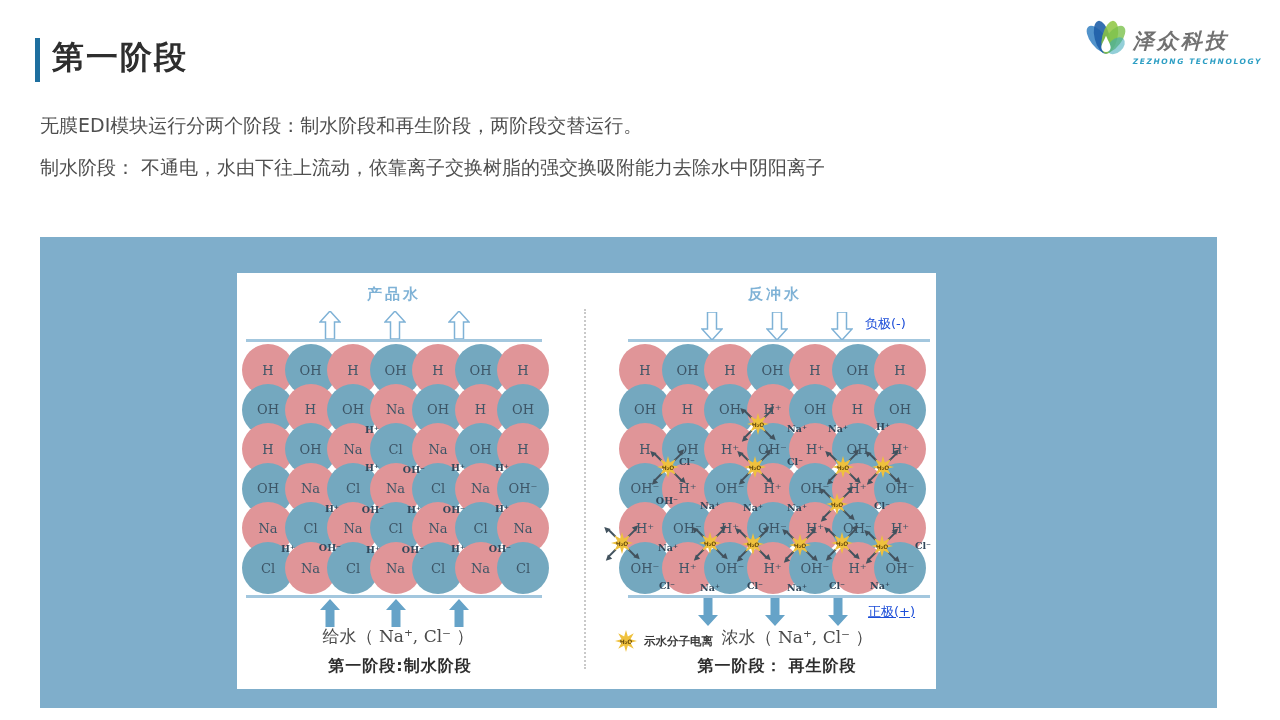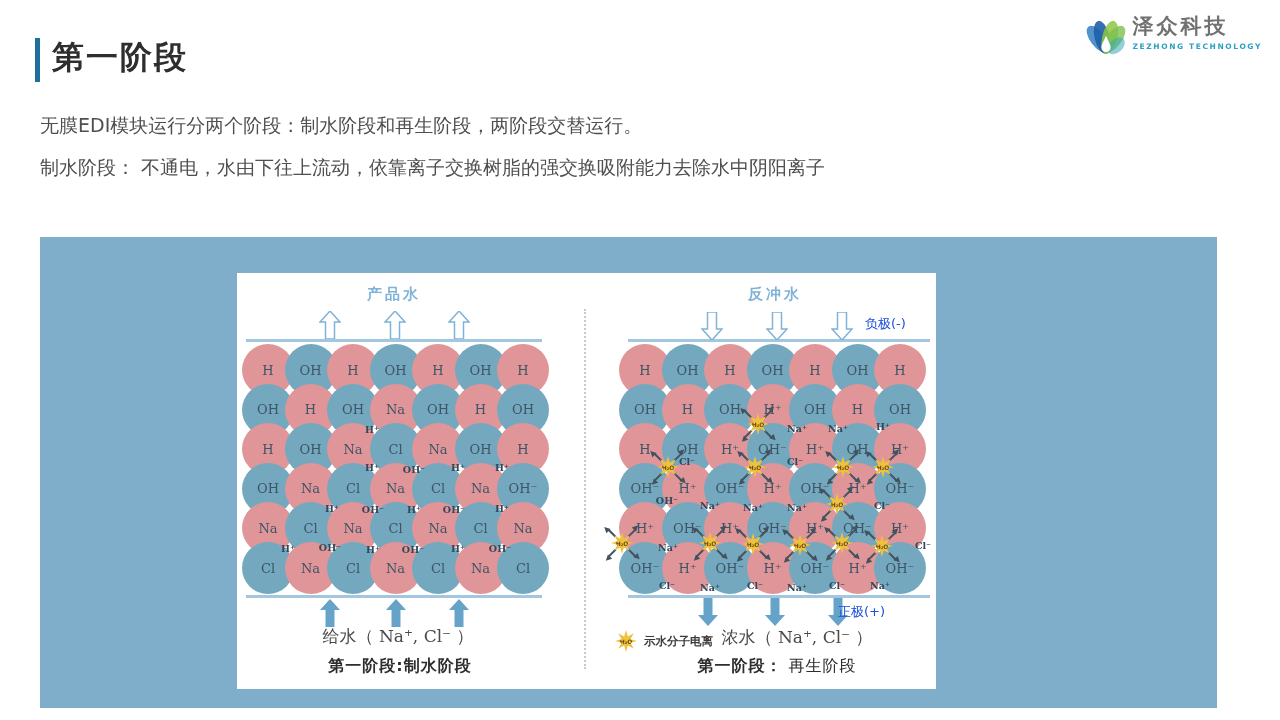--- a/index.html
+++ b/index.html
@@ -8,21 +8,21 @@
     --star-fill:#EFC13D; --dark-arrow:#42525E; --title-bar:#1E6F9F;
   }
   *{margin:0;padding:0;box-sizing:border-box;}
   html,body{width:1280px;height:720px;background:#fff;overflow:hidden;}
   body{font-family:"DejaVu Sans","Liberation Sans",sans-serif;position:relative;}
   .slide{position:absolute;inset:0;background:#fff;}
 
   
   .title-bar{position:absolute;left:35px;top:38px;width:5px;height:44px;background:var(--title-bar);}
   .page-title{position:absolute;left:52px;top:36px;font-size:32px;font-weight:600;color:#2e2e2e;letter-spacing:2px;}
-  .logo{position:absolute;right:18px;top:12px;display:flex;align-items:flex-start;gap:0;}
+  .logo{position:absolute;right:18px;top:12px;display:flex;align-items:flex-end;gap:0;font-style:italic;}
   .logo-text .logo-name{font-size:21px;font-weight:700;color:#717171;letter-spacing:3px;}
   .logo-text .logo-sub{font-size:7.5px;font-weight:700;color:#2E9FC4;letter-spacing:1.6px;margin-top:2px;}
 
   
   .intro1{position:absolute;left:40px;top:113px;font-size:19px;color:#4f4f4f;}
   .intro2{position:absolute;left:40px;top:155px;font-size:19px;color:#4f4f4f;}
   .intro3{position:absolute;left:40px;top:183px;font-size:19px;color:#4f4f4f;}
 
   
   .panel{position:absolute;left:40px;top:237px;width:1177px;height:471px;background:var(--panel);}
@@ -37,21 +37,21 @@
        font-size:9.5px;font-weight:600;color:#31475a;white-space:nowrap;}
   .hline{position:absolute;height:3px;background:var(--line);}
 
   .flow-title{position:absolute;transform:translateX(-50%);font-size:15px;font-weight:700;
        color:var(--accent);letter-spacing:3px;white-space:nowrap;}
   .electrode{position:absolute;font-size:13px;color:#1d4ed8;white-space:nowrap;}
   .feed-label{position:absolute;transform:translateX(-50%);font-family:"DejaVu Serif","Liberation Serif",serif;
        font-size:17px;color:#4a4a4a;white-space:nowrap;}
   .caption{position:absolute;transform:translateX(-50%);font-size:16px;font-weight:700;color:#2d2d2d;
        letter-spacing:1px;white-space:nowrap;}
-  .caption .cap2{font-weight:400;margin-left:6px;}
+  .caption .cap2{font-weight:700;margin-left:6px;}
 
   .starwrap{position:absolute;width:0;height:0;}
   .star{position:absolute;left:-11px;top:-11px;width:22px;height:22px;background:var(--star-fill);
        display:flex;align-items:center;justify-content:center;font-size:6px;font-weight:700;color:#6b4e0e;
        clip-path:polygon(100% 50%,70.3% 58.4%,85.4% 85.4%,58.4% 70.3%,50% 100%,41.6% 70.3%,14.6% 85.4%,29.7% 58.4%,0% 50%,29.7% 41.6%,14.6% 14.6%,41.6% 29.7%,50% 0%,58.4% 29.7%,85.4% 14.6%,70.3% 41.6%);}
   .ray{position:absolute;left:0;top:-1px;width:10px;height:2.2px;background:var(--dark-arrow);transform-origin:left center;}
   .ray::after{content:'';position:absolute;right:-5px;top:-2.6px;border-left:6px solid var(--dark-arrow);
        border-top:3.7px solid transparent;border-bottom:3.7px solid transparent;}
 
   .legend{position:absolute;left:378px;top:357px;display:flex;align-items:center;gap:7px;}
@@ -333,21 +333,21 @@
           </svg>
           <svg width="22" height="28" viewBox="0 0 22 28" class="flow-arrow" style="left: 590px; top: 325px;">
             <path d="M11 0 L21 11 H15.5 V28 H6.5 V11 H1 Z" transform="rotate(180 11 14)" fill="var(--solid-arrow)"></path>
           </svg>
         </div>
 
       <div class="flow-title" style="left:157px;top:12px;">产品水</div>
       <div class="flow-title" style="left:538px;top:12px;">反冲水</div>
 
       <div class="electrode" style="left:628px;top:42px;">负极(-)</div>
-      <div class="electrode" style="left:601px;top:330px;">正极(+)</div>
+      <div class="electrode" style="left:631px;top:330px;text-decoration:underline;">正极(+)</div>
 
       <div class="divider"></div>
 
       <div class="feed-label" style="left:161px;top:352px;">给水（ Na⁺, Cl⁻ ）</div>
       <div class="feed-label" style="left:560px;top:353px;">浓水（ Na⁺, Cl⁻ ）</div>
 
       <div class="legend">
         <span class="star-slot">
           <span class="star">H₂O</span>
         </span>

